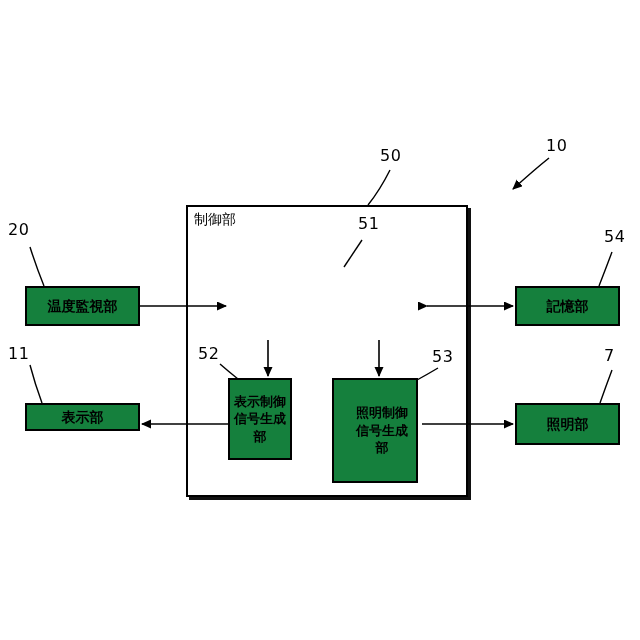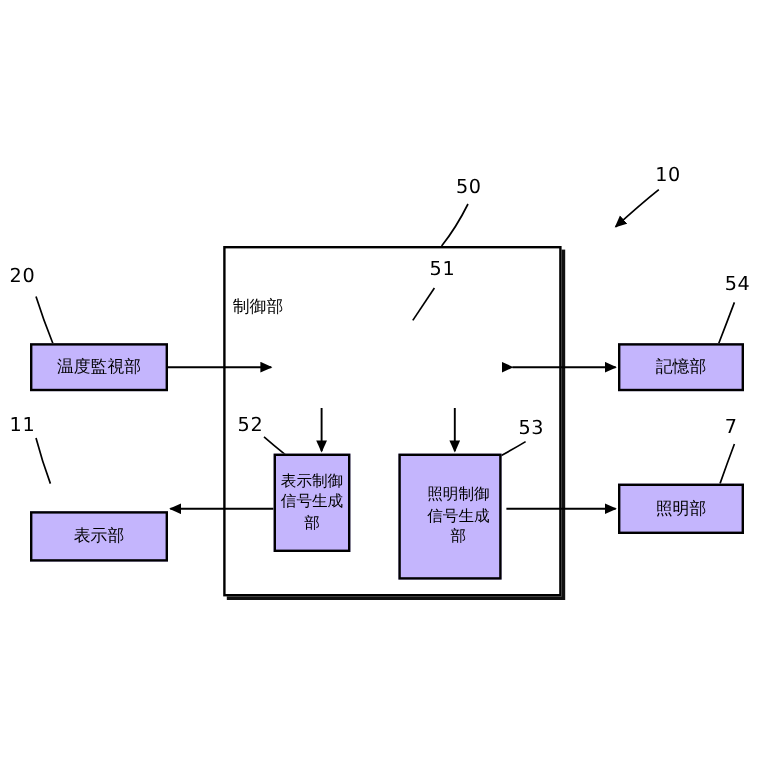--- a/index.html
+++ b/index.html
@@ -2,57 +2,57 @@
 <html><head>
 <meta charset="utf-8">
 <style>
   html,body { margin:0; padding:0; background:#fff; }
   .canvas {
     position:relative; width:640px; height:640px; background:#ffffff;
     font-family:"DejaVu Sans","Liberation Sans",sans-serif; color:#000;
     overflow:hidden;
   }
   .box {
-    position:absolute; box-sizing:border-box; background:#c4b5fd;
+    position:absolute; box-sizing:border-box; background:#15803d;
     border:2px solid #000; display:flex; align-items:center; justify-content:center;
-    text-align:center; font-size:14px; line-height:1.35; z-index:3;
+    text-align:center; font-size:14px; line-height:1.35; z-index:3;font-weight:bold;
   }
   .outer-box {
     position:absolute; box-sizing:border-box; background:#fff;
     border:2px solid #000; box-shadow:3px 3px 0 0 #111; z-index:1;
   }
   .outer-label {
     position:absolute; font-size:14px; z-index:3;
   }
   .ref {
     position:absolute; font-size:16px; z-index:4; letter-spacing:0.5px;
   }
   .prelines { white-space:pre-line; }
   svg.overlay { position:absolute; left:0; top:0; z-index:2; }
 
   
   #b-outer   { left:186px; top:205px; width:282px; height:292px; }
   #b-proc    { left:228px; top:267px; width:197px; height:73px; }
   #b-dispgen { left:228px; top:378px; width:64px;  height:82px; font-size:13px; }
   #b-illugen { left:332px; top:378px; width:86px;  height:105px; font-size:13px;padding-left:14px; }
   #b-temp    { left:25px;  top:286px; width:115px; height:40px; }
-  #b-disp    { left:25px;  top:426px; width:115px; height:42px; }
+  #b-disp    { left:25px;  top:403px; width:115px; height:28px; }
   #b-stor    { left:515px; top:286px; width:105px; height:40px; }
   #b-illu    { left:515px; top:403px; width:105px; height:42px; }
 
   #r-10 { left:546px; top:136px; }
   #r-50 { left:380px; top:146px; }
   #r-51 { left:358px; top:214px; }
   #r-52 { left:198px; top:344px; }
   #r-53 { left:432px; top:347px; }
   #r-20 { left:8px;   top:220px; }
   #r-11 { left:8px;   top:344px; }
   #r-54 { left:604px; top:227px; }
   #r-13 { left:604px; top:346px; }
-  #l-ctrl { left:194px; top:211px;margin-top:36px; }
+  #l-ctrl { left:194px; top:211px; }
 </style>
 </head>
 <body>
 
 <div class="canvas">
 
   <div id="b-outer" class="outer-box"></div>
   <div id="l-ctrl" class="outer-label">制御部</div>
 
   <svg class="overlay" width="640" height="640" viewBox="0 0 640 640">

